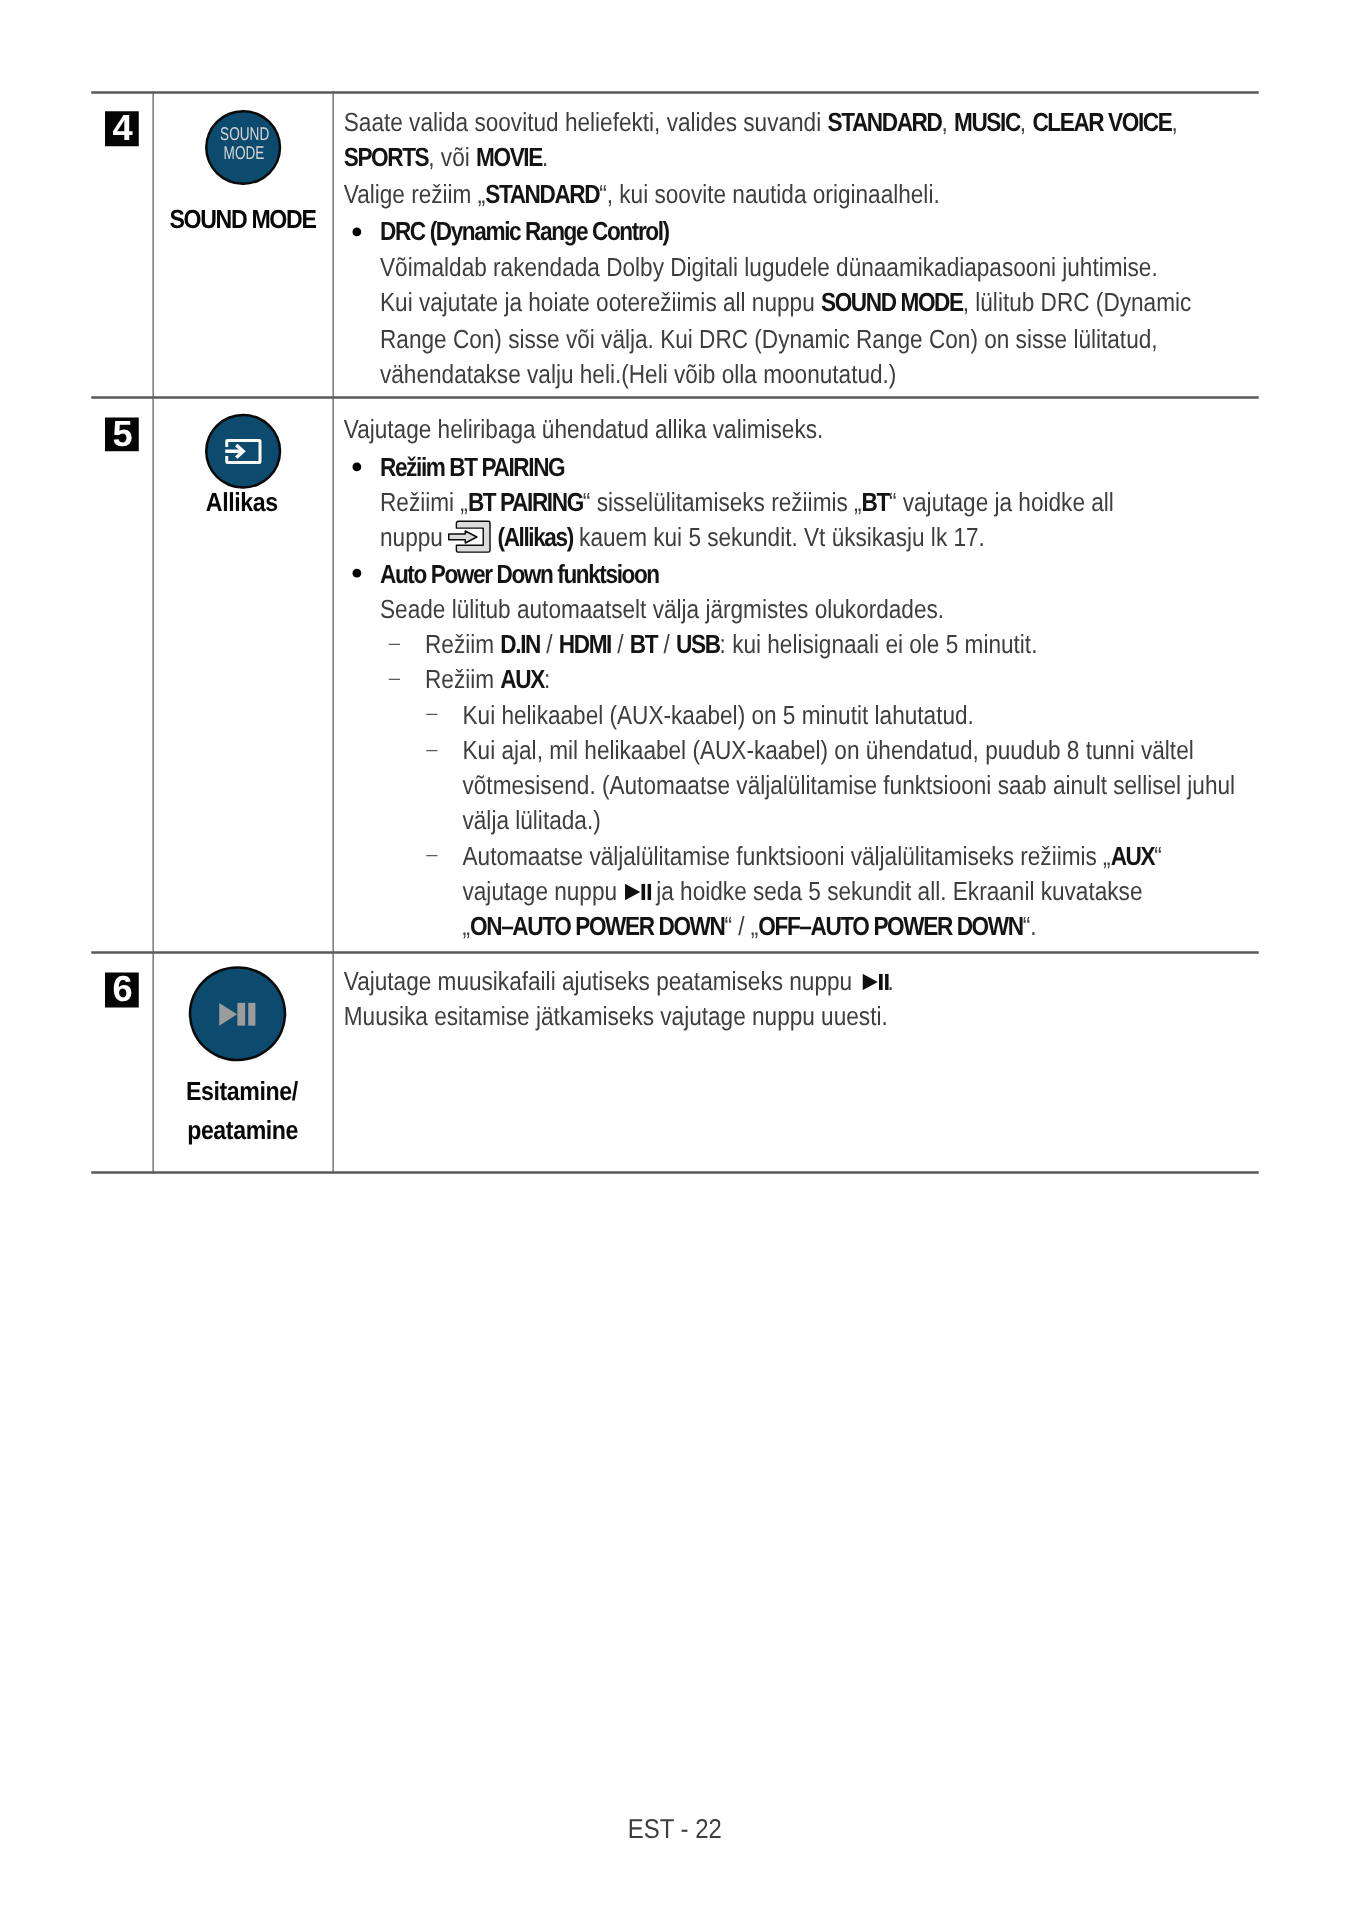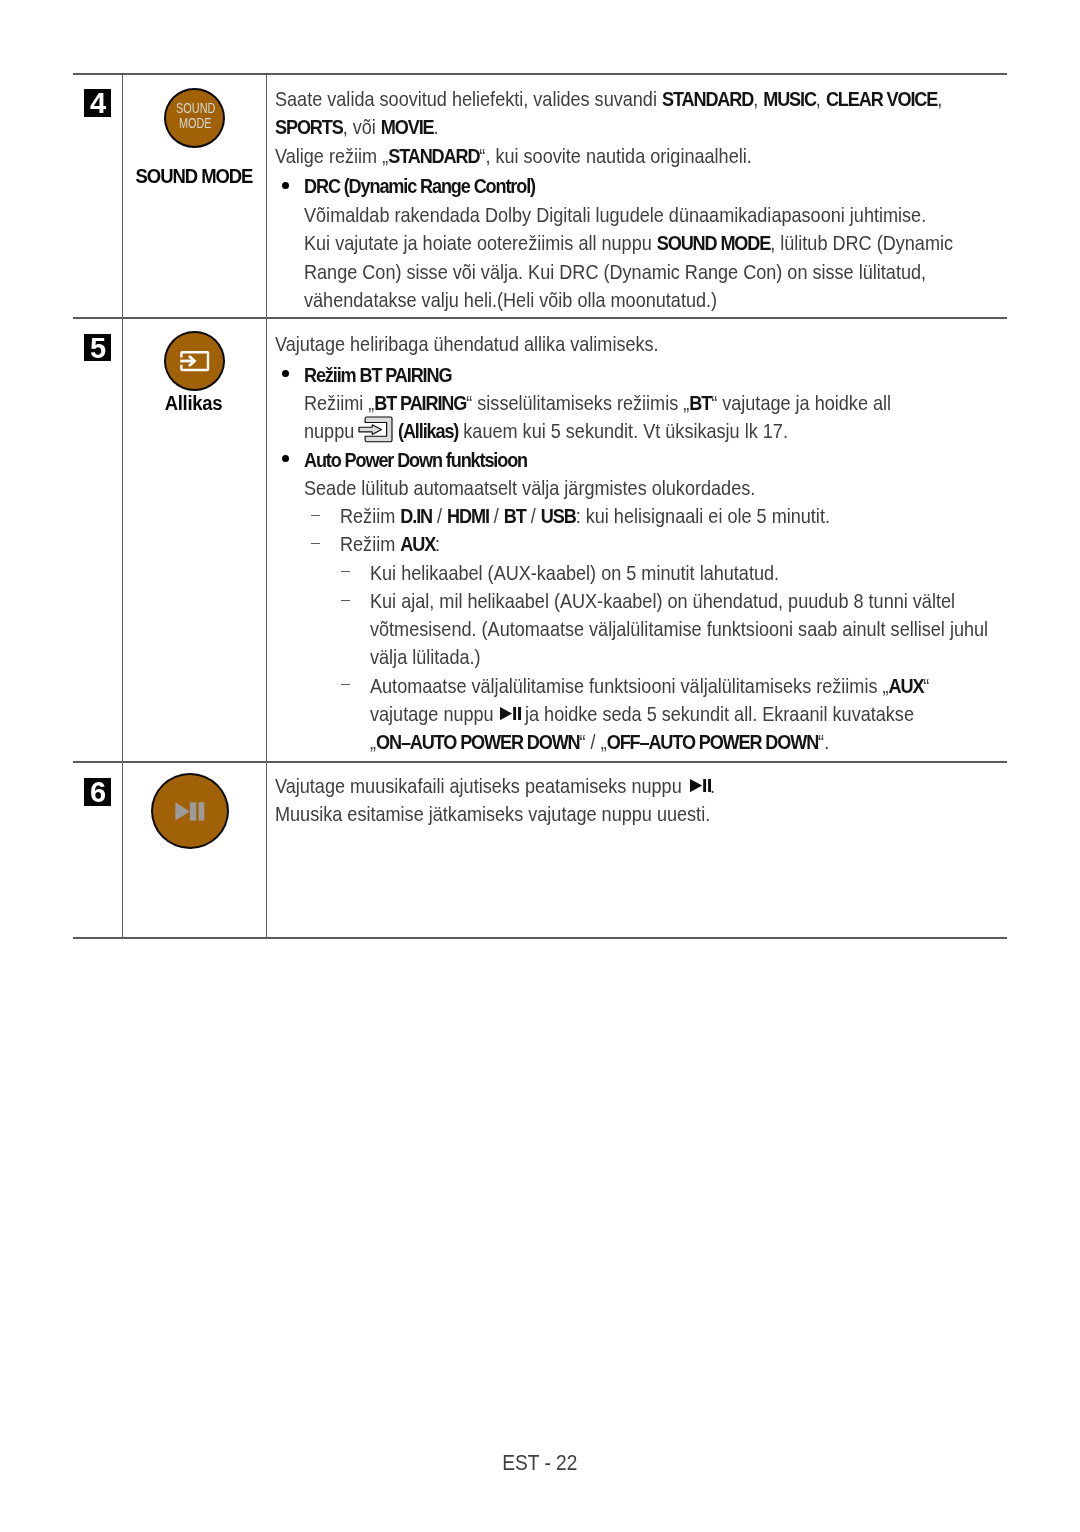--- a/index.html
+++ b/index.html
@@ -18,21 +18,21 @@
   .vline { position:absolute; width:1.45px; top:73.4px; height:865.6px;
            background:#5d5e60; }
 
   
   .numbox { position:absolute; width:26.9px; height:27.3px; background:#050505;
             color:#fff; font-size:29px; line-height:0; text-align:center;
             font-weight:700; overflow:hidden; }
   .numbox span { display:block; position:absolute; left:0.6px; right:0; top:13.9px; }
 
   
-  .btn { position:absolute; border-radius:50%; background:#a16207;
+  .btn { position:absolute; border-radius:50%; background:#0c4a6e;
          border:2.9px solid #0a0a0a; box-sizing:border-box; }
   .btn.playbtn { border-width:2.6px; }
   .btn .bl2 { position:absolute; left:1px; right:0; top:11.6px; text-align:center;
               color:#d6d6d6; font-size:14.8px; line-height:14.9px; font-weight:400; }
   .btn .bl2 span { display:inline-block; transform:scaleX(.735); }
 
   
   .icolabel { position:absolute; left:121.6px; width:144px; text-align:center;
               font-weight:700; color:#080808; font-size:20.9px;
               line-height:31.2px; white-space:nowrap; }
@@ -110,20 +110,24 @@
   </div>
 
   <div class="btn playbtn" style="left:151.2px; top:773.1px; width:77.9px; height:76.4px">
     <svg width="78" height="77" viewBox="0 0 78 77" style="left:-2.6px;top:-2.6px;position:absolute">
       <path d="M24.4 29.3 L38.7 38.4 L24.4 47.5 Z" fill="#9c9c9c"></path>
       <rect x="38.9" y="29.3" width="6.2" height="18.2" fill="#9c9c9c"></rect>
       <rect x="47.6" y="29.3" width="5.7" height="18.2" fill="#9c9c9c"></rect>
     </svg>
   </div>
 
+  <div class="icolabel" style="top:858.2px">
+    <span>Esitamine/</span><br>
+    <span>peatamine</span>
+  </div>
 
   <div id="copy">
       <div class="ln" style="left: 275px; top: 98.93px;"><span>Saate valida soovitud heliefekti, valides suvandi </span><b>STANDARD</b><span>, </span><b>MUSIC</b><span>, </span><b>CLEAR VOICE</b><span>,</span></div>
       <div class="ln" style="left: 275px; top: 127.38px;"><b>SPORTS</b><span>, või </span><b>MOVIE</b><span>.</span></div>
       <div class="ln" style="left: 275px; top: 155.73px;"><span>Valige režiim „</span><b>STANDARD</b><span>“, kui soovite nautida originaalheli.</span></div>
       <div class="bullet" style="left: 282px; top: 181.9px;"></div>
       <div class="ln" style="left: 304px; top: 186.43px;"><b>DRC (Dynamic Range Control)</b></div>
       <div class="ln" style="left: 304px; top: 214.83px;"><span>Võimaldab rakendada Dolby Digitali lugudele dünaamikadiapasooni juhtimise.</span></div>
       <div class="ln" style="left: 304px; top: 243.23px;"><span>Kui vajutate ja hoiate ooterežiimis all nuppu </span><b>SOUND MODE</b><span>, lülitub DRC (Dynamic</span></div>
       <div class="ln" style="left: 304px; top: 271.58px;"><span>Range Con) sisse või välja. Kui DRC (Dynamic Range Con) on sisse lülitatud,</span></div>

